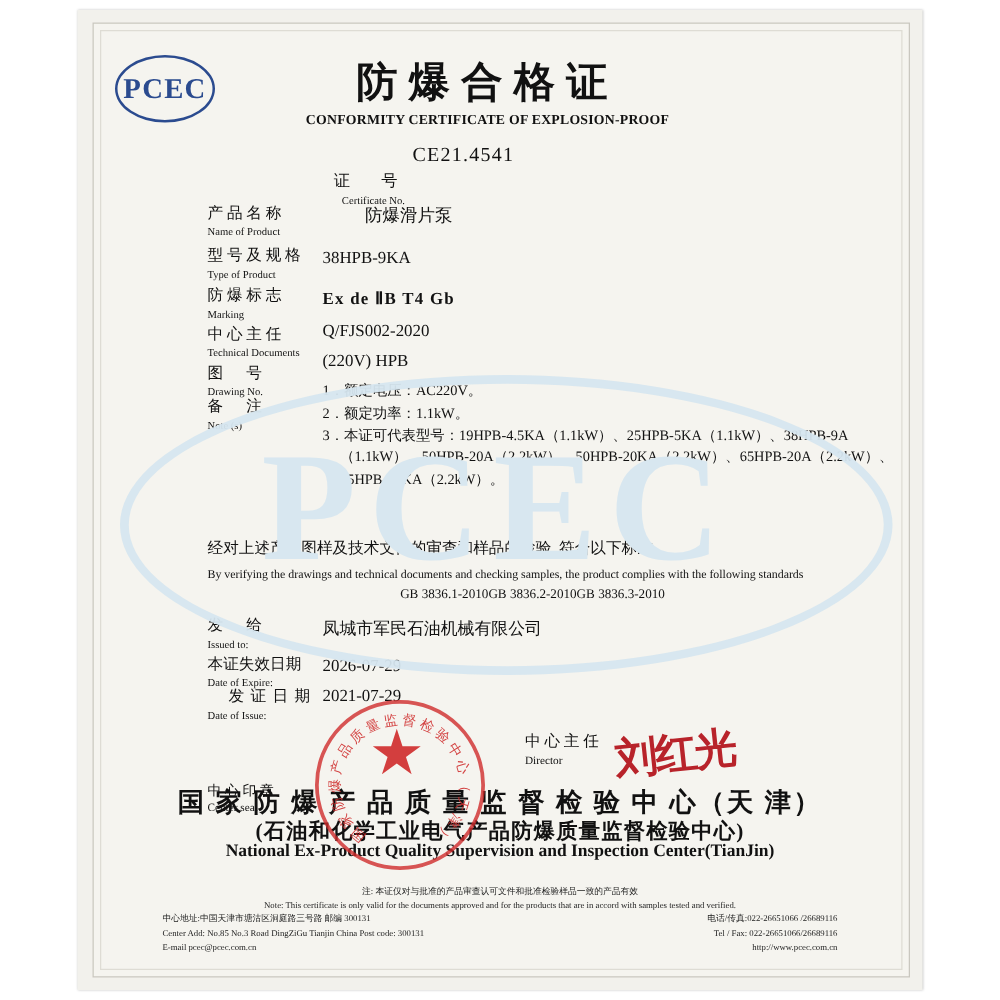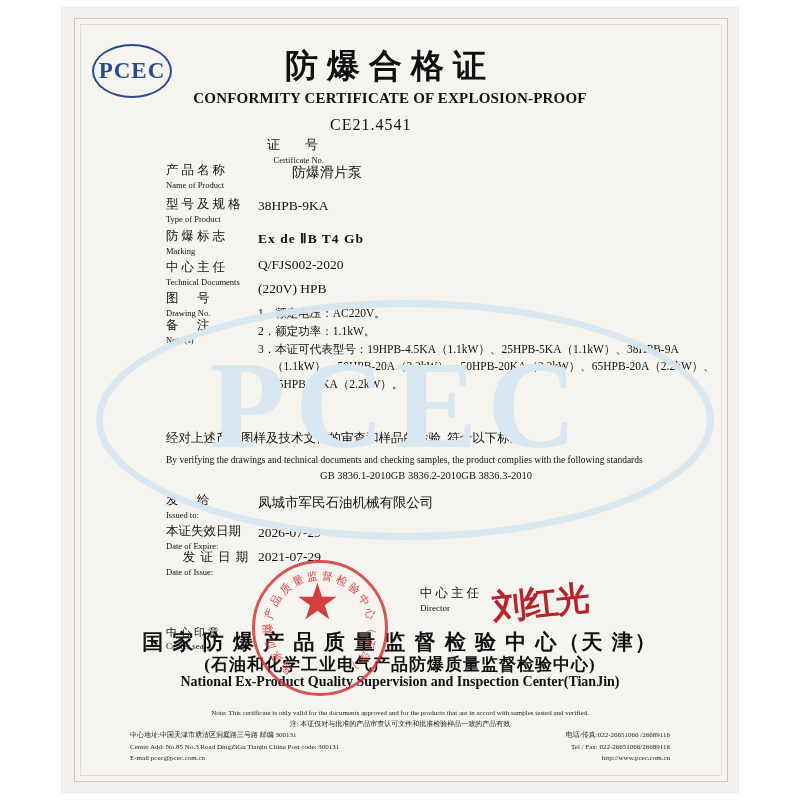--- a/index.html
+++ b/index.html
@@ -114,21 +114,21 @@
     letter-spacing: 9px;
     color: #111;
   }
   .title-en {
     position: absolute;
     left: 170px;
     top: 90px;
     width: 440px;
     text-align: center;
     font-family: "Liberation Serif", serif;
-    font-size: 15px;
+    font-size: 11px;
     font-weight: bold;
     color: #111;
     letter-spacing: 0.2px;
   }
 
   .cert-no-label {
     position: absolute;
     left: 258px;
     top: 112px;
     width: 66px;
@@ -529,22 +529,22 @@
         <span style="transform: translate(33.425px, 39.8343px) rotate(140deg) translate(-50%, -50%);">）</span>
       </div>
     <div class="star"></div>
   </div>
 
   <div class="org-cn1">国 家 防 爆 产 品 质 量 监 督 检 验 中 心（天 津）</div>
   <div class="org-cn2">(石油和化学工业电气产品防爆质量监督检验中心)</div>
   <div class="org-en">National Ex-Product Quality Supervision and Inspection Center(TianJin)</div>
 
   <div class="fineprint">
+    <div>注: 本证仅对与批准的产品审查认可文件和批准检验样品一致的产品有效</div>
     <div>Note: This certificate is only valid for the documents approved and for the products that are in accord with samples tested and verified.</div>
-    <div>注: 本证仅对与批准的产品审查认可文件和批准检验样品一致的产品有效</div>
     <div class="row2">
       <span>中心地址:中国天津市塘沽区洞庭路三号路 邮编 300131</span>
       <span>电话/传真:022-26651066 /26689116</span>
     </div>
     <div class="row2">
       <span>Center Add: No.85 No.3 Road DingZiGu Tianjin China Post code: 300131</span>
       <span>Tel / Fax: 022-26651066/26689116</span>
     </div>
     <div class="row2">
       <span>E-mail pcec@pcec.com.cn</span>

